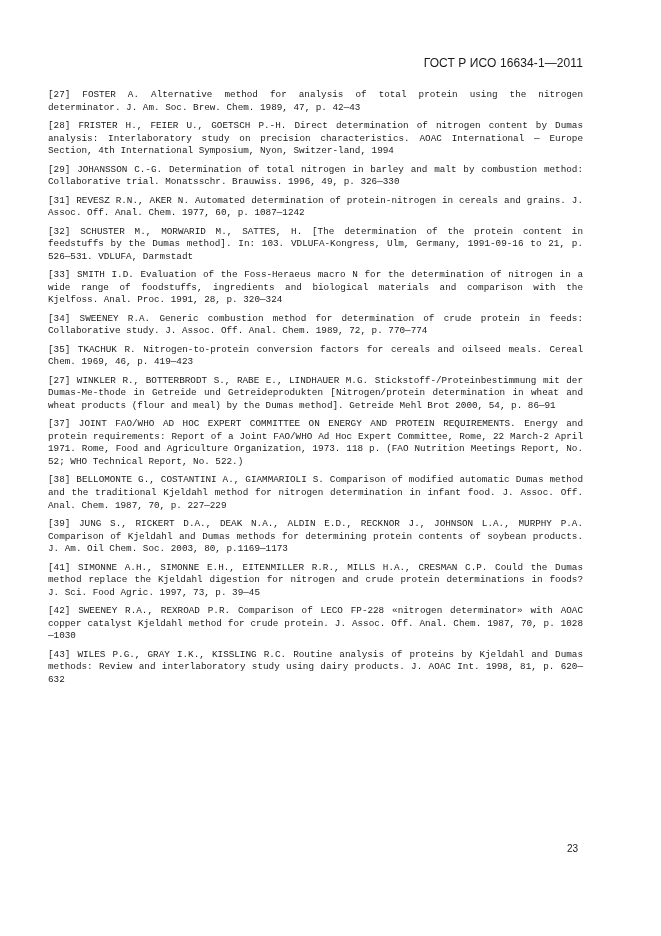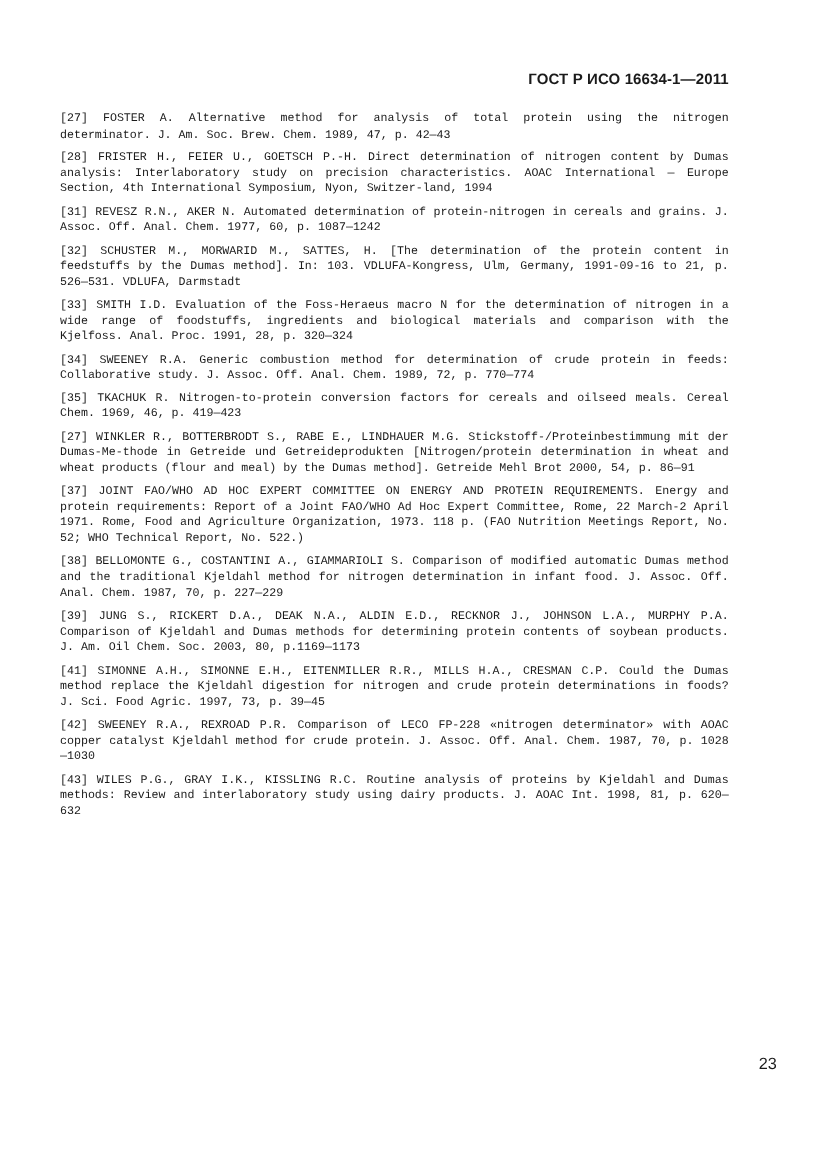--- a/index.html
+++ b/index.html
@@ -1,30 +1,31 @@
 <!DOCTYPE html>
 <html><head>
 <meta charset="utf-8">
 <style>
   html, body { margin: 0; padding: 0; background: #ffffff; }
   body { width: 661px; height: 936px; position: relative; overflow: hidden;
          font-family: "Liberation Sans", sans-serif; color: #1a1a1a; }
-  .header { position: absolute; top: 56px; right: 78px; font-weight: bold; font-size: 12px; letter-spacing: 0.1px; }
+  .header { position: absolute; top: 56px; right: 78px; font-weight: normal; font-size: 12px; letter-spacing: 0.1px; }
   .refs { position: absolute; left: 48px; top: 89px; width: 535px; font-size: 9.3px; line-height: 12.6px; font-family: Liberation Mono, monospace; }
   .ref { text-align: justify; margin: 0 0 5.8px 0; }
-  .page-num { position: absolute; top: 843px; left: 567px; font-size: 13px; margin-left: 40px; }
+  .page-num { position: absolute; top: 843px; left: 567px; font-size: 10px; }
 </style>
 </head>
 <body>
 
 <div class="header">ГОСТ Р ИСО 16634-1—2011</div>
 
 <div class="refs">
   <p class="ref">[27] FOSTER A. Alternative method for analysis of total protein using the nitrogen determinator. J. Am. Soc. Brew. Chem. 1989, 47, p. 42—43</p>
   <p class="ref">[28] FRISTER H., FEIER U., GOETSCH P.-H. Direct determination of nitrogen content by Dumas analysis: Interlaboratory study on precision characteristics. AOAC International — Europe Section, 4th International Symposium, Nyon, Switzer-land, 1994</p>
+  <p class="ref">[29] JOHANSSON C.-G. Determination of total nitrogen in barley and malt by combustion method: Collaborative trial. Monatsschr. Brauwiss. 1996, 49, p. 326—330</p>
   <p class="ref">[31] REVESZ R.N., AKER N. Automated determination of protein-nitrogen in cereals and grains. J. Assoc. Off. Anal. Chem. 1977, 60, p. 1087—1242</p>
   <p class="ref">[32] SCHUSTER M., MORWARID M., SATTES, H. [The determination of the protein content in feedstuffs by the Dumas method]. In: 103. VDLUFA-Kongress, Ulm, Germany, 1991-09-16 to 21, p. 526—531. VDLUFA, Darmstadt</p>
   <p class="ref">[33] SMITH I.D. Evaluation of the Foss-Heraeus macro N for the determination of nitrogen in a wide range of foodstuffs, ingredients and biological materials and comparison with the Kjelfoss. Anal. Proc. 1991, 28, p. 320—324</p>
   <p class="ref">[34] SWEENEY R.A. Generic combustion method for determination of crude protein in feeds: Collaborative study. J. Assoc. Off. Anal. Chem. 1989, 72, p. 770—774</p>
   <p class="ref">[35] TKACHUK R. Nitrogen-to-protein conversion factors for cereals and oilseed meals. Cereal Chem. 1969, 46, p. 419—423</p>
   <p class="ref">[27] WINKLER R., BOTTERBRODT S., RABE E., LINDHAUER M.G. Stickstoff-/Proteinbestimmung mit der Dumas-Me-thode in Getreide und Getreideprodukten [Nitrogen/protein determination in wheat and wheat products (flour and meal) by the Dumas method]. Getreide Mehl Brot 2000, 54, p. 86—91</p>
   <p class="ref">[37] JOINT FAO/WHO AD HOC EXPERT COMMITTEE ON ENERGY AND PROTEIN REQUIREMENTS. Energy and protein requirements: Report of a Joint FAO/WHO Ad Hoc Expert Committee, Rome, 22 March-2 April 1971. Rome, Food and Agriculture Organization, 1973. 118 p. (FAO Nutrition Meetings Report, No. 52; WHO Technical Report, No. 522.)</p>
   <p class="ref">[38] BELLOMONTE G., COSTANTINI A., GIAMMARIOLI S. Comparison of modified automatic Dumas method and the traditional Kjeldahl method for nitrogen determination in infant food. J. Assoc. Off. Anal. Chem. 1987, 70, p. 227—229</p>
   <p class="ref">[39] JUNG S., RICKERT D.A., DEAK N.A., ALDIN E.D., RECKNOR J., JOHNSON L.A., MURPHY P.A. Comparison of Kjeldahl and Dumas methods for determining protein contents of soybean products. J. Am. Oil Chem. Soc. 2003, 80, p.1169—1173</p>
   <p class="ref">[41] SIMONNE A.H., SIMONNE E.H., EITENMILLER R.R., MILLS H.A., CRESMAN C.P. Could the Dumas method replace the Kjeldahl digestion for nitrogen and crude protein determinations in foods? J. Sci. Food Agric. 1997, 73, p. 39—45</p>

